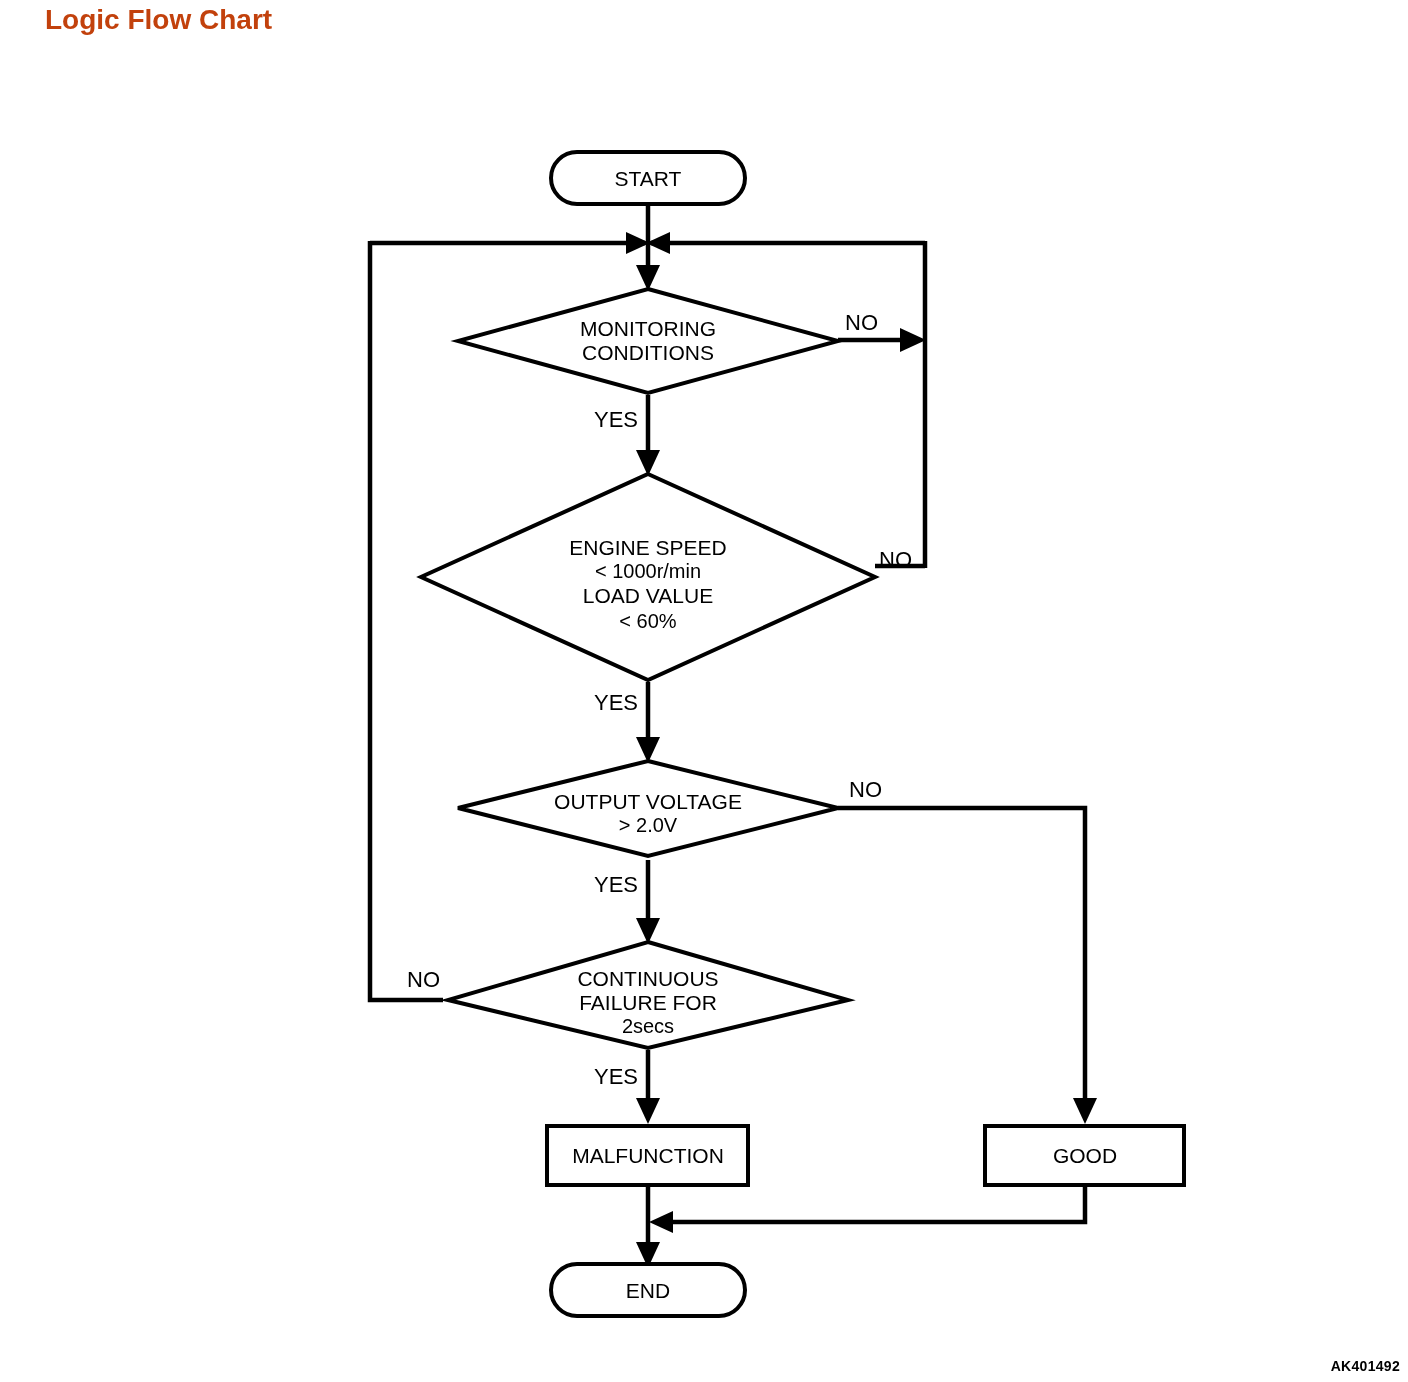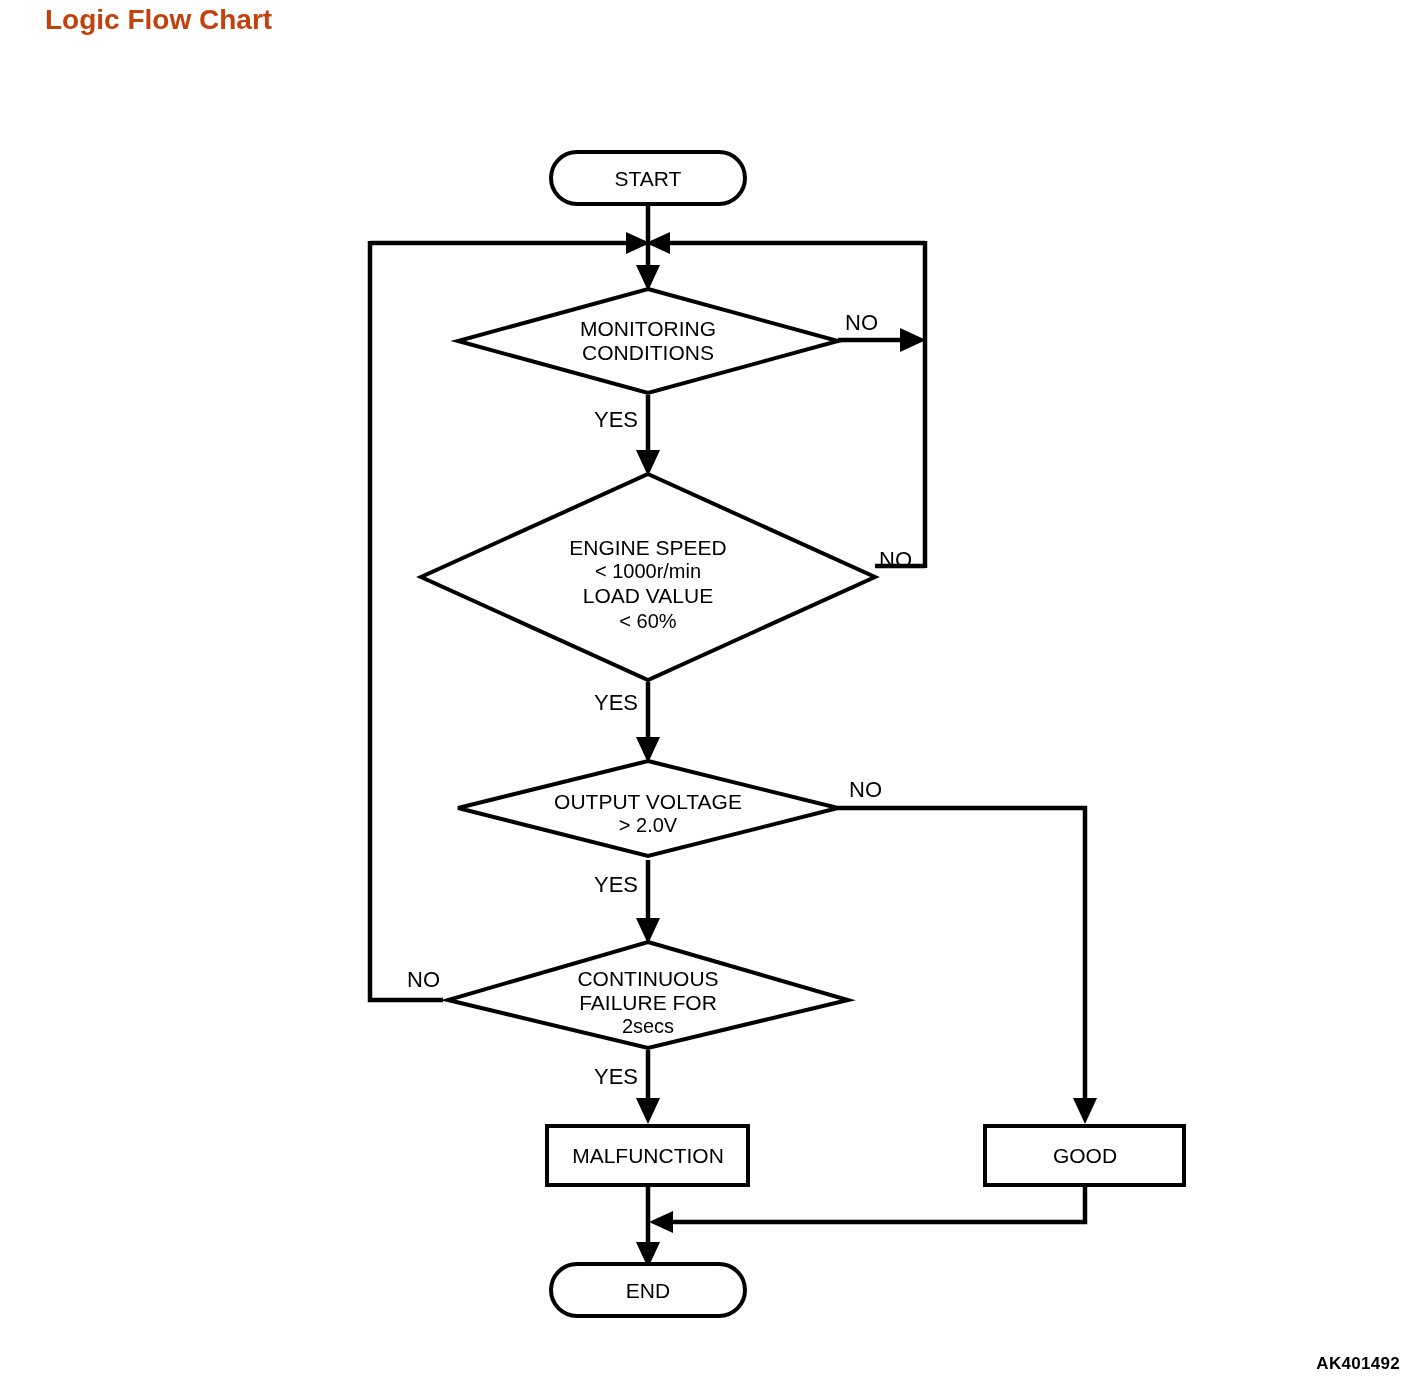--- a/index.html
+++ b/index.html
@@ -22,21 +22,21 @@
     font-weight: bold;
     color: #c2410c;
     letter-spacing: 0px;
     white-space: nowrap;
     margin-left: 35px;
   }
   #figure-code {
     position: absolute;
     right: 8px;
     bottom: 8px;
-    font-size: 17px;
+    font-size: 14px;
     font-weight: bold;
     color: #000000;
     letter-spacing: 0.3px;
   }
   #flow-svg {
     position: absolute;
     left: 0;
     top: 0;
     width: 1408px;
     height: 1382px;

